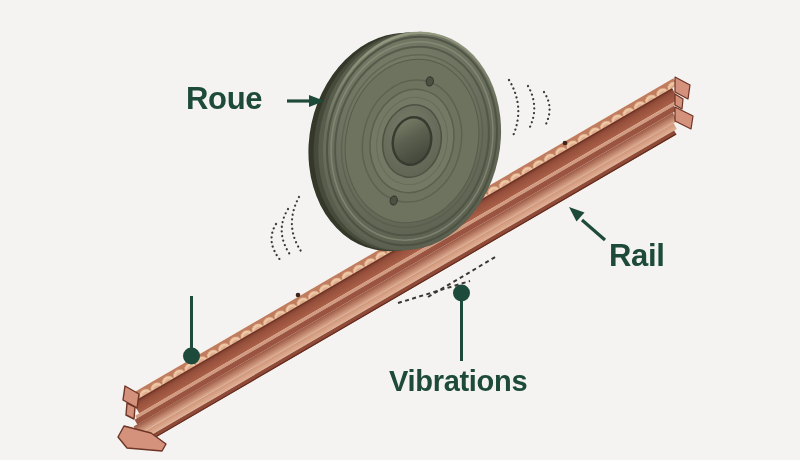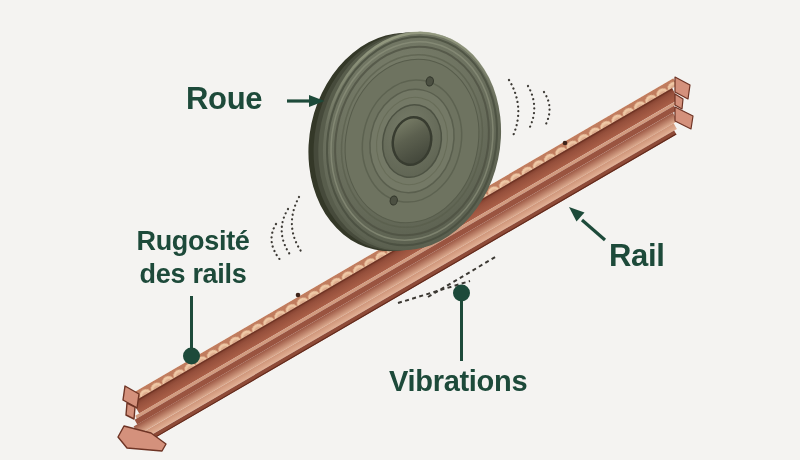--- a/index.html
+++ b/index.html
@@ -153,22 +153,18 @@
   </g>
 
   <g>
     <circle class="accent-fill" cx="461.5" cy="293" r="8.5"></circle>
     <line class="accent-stroke" x1="461.5" y1="300" x2="461.5" y2="361" stroke-width="3"></line>
   </g>
 </svg>
 
 <div class="label label-roue">Roue</div>
 
-<div class="label label-rugosite">
-  <div>Rugosité</div>
-  <div>des rails</div>
-</div>
 
 <div class="label label-vibrations">Vibrations</div>
 
 <div class="label label-rail">Rail</div>
 
 </div>
 
 </body></html>

